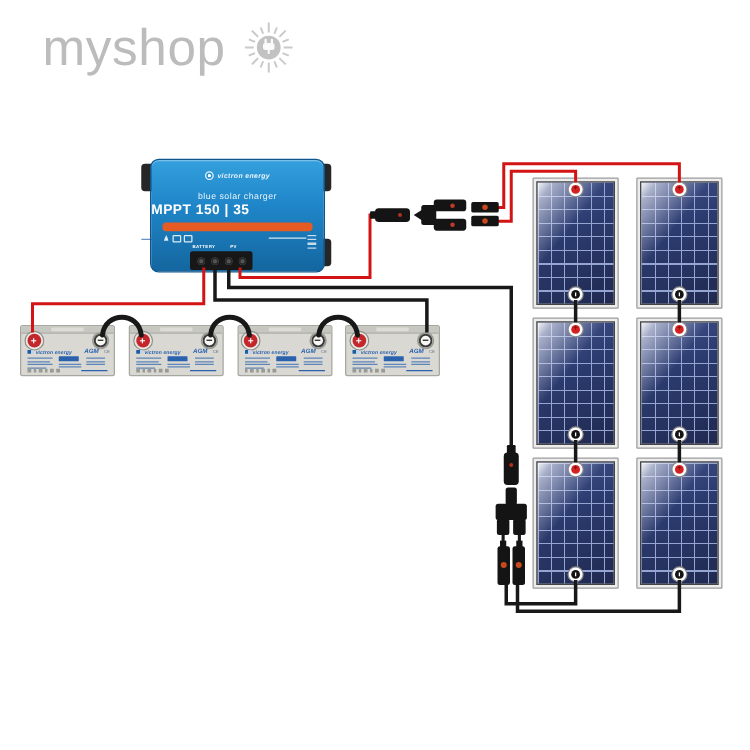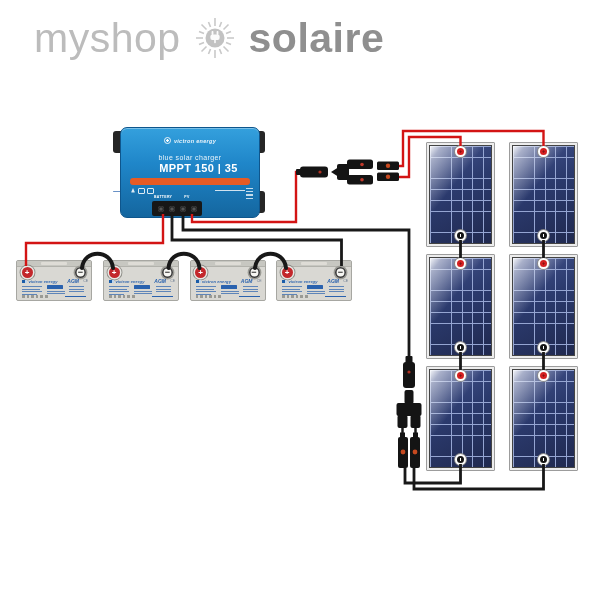--- a/index.html
+++ b/index.html
@@ -18,21 +18,21 @@
   .tab.tl{left:0;top:4px}.tab.tr{right:0;top:4px}.tab.bl{left:0;top:64px}.tab.br{right:0;top:64px}
   .ctrl-body{
     position:absolute;left:7px;top:0;width:138px;height:89px;border-radius:7px;
     background:linear-gradient(180deg,#34a0dd 0%,var(--controller-blue,#1f86c9) 40%,#14669f 100%);
     border:1px solid #0e568d;box-shadow:inset 0 1px 0 rgba(255,255,255,.35);
   }
   .v-brand{position:absolute;left:0;right:0;top:9px;display:flex;justify-content:center;align-items:center;gap:3px;}
   .v-emblem{width:7px;height:7px;border:1px solid #eaf4fb;border-radius:50%;box-sizing:border-box;background:radial-gradient(circle at 50% 50%,#fff 0 1px,transparent 1.5px);}
   .v-brand-text{font-size:5.5px;font-style:italic;font-weight:700;color:#eaf4fb;letter-spacing:.3px;}
   .ctrl-line1{position:absolute;left:0;right:0;top:26px;text-align:center;font-size:7px;color:#e9f4fb;letter-spacing:.4px;}
-  .ctrl-model{position:absolute;left:0;right:0;top:34px;text-align:center;font-size:11px;font-weight:700;color:#ffffff;letter-spacing:.4px;margin-left:17px;}
+  .ctrl-model{position:absolute;left:0;right:0;top:34px;font-size:11px;font-weight:700;color:#ffffff;letter-spacing:.4px;}
   .ctrl-stripe{position:absolute;left:9px;top:50px;width:120px;height:6.5px;border-radius:3px;background:var(--controller-stripe,#e65b24);}
   .micro-marks{position:absolute;left:10px;top:60px;display:flex;gap:2.5px;}
   .micro-marks i{display:block;width:5px;height:4px;border:0.8px solid rgba(255,255,255,.85);border-radius:1px;}
   .micro-marks i:first-child{border:none;width:4px;background:rgba(255,255,255,.85);height:4.5px;clip-path:polygon(50% 0,100% 100%,0 100%);}
   .micro-line{position:absolute;right:14px;top:62px;width:30px;height:1px;background:rgba(255,255,255,.8);}
   .side-ind{position:absolute;right:6px;top:60px;width:10px;height:24px;display:flex;flex-direction:column;gap:2px;align-items:flex-end;}
   .side-ind i{display:block;width:7px;height:1.2px;background:rgba(255,255,255,.75);}
   .term-labels{position:absolute;left:31px;top:67px;width:52px;display:flex;}
   .term-labels .tl1{font-size:3.5px;font-weight:700;color:#fff;letter-spacing:.3px;margin-left:2px;}
   .term-labels .tl2{font-size:3.5px;font-weight:700;color:#fff;letter-spacing:.3px;margin-left:12px;}
@@ -109,21 +109,20 @@
           <line x1="11" y1="4.5" x2="16" y2="6.5"></line>
       </g>
       <circle cx="0" cy="0" r="9.5" fill="#c2c2c2"></circle>
       <g fill="#ffffff" opacity="0.95">
         <rect x="-3.4" y="-7" width="1.8" height="4" rx="0.8"></rect>
         <rect x="1.6" y="-7" width="1.8" height="4" rx="0.8"></rect>
         <rect x="-4.6" y="-3.6" width="9.2" height="5.6" rx="2"></rect>
         <rect x="-0.8" y="1.8" width="1.6" height="3.4" rx="0.7"></rect>
       </g>
     </svg>
-    <span class="logo-bold">solaire</span>
   </div>
 
   <div class="controller">
     <div class="tab tl"></div>
     <div class="tab tr"></div>
     <div class="tab bl"></div>
     <div class="tab br"></div>
     <div class="ctrl-body">
       <div class="v-brand">
         <span class="v-emblem"></span>

